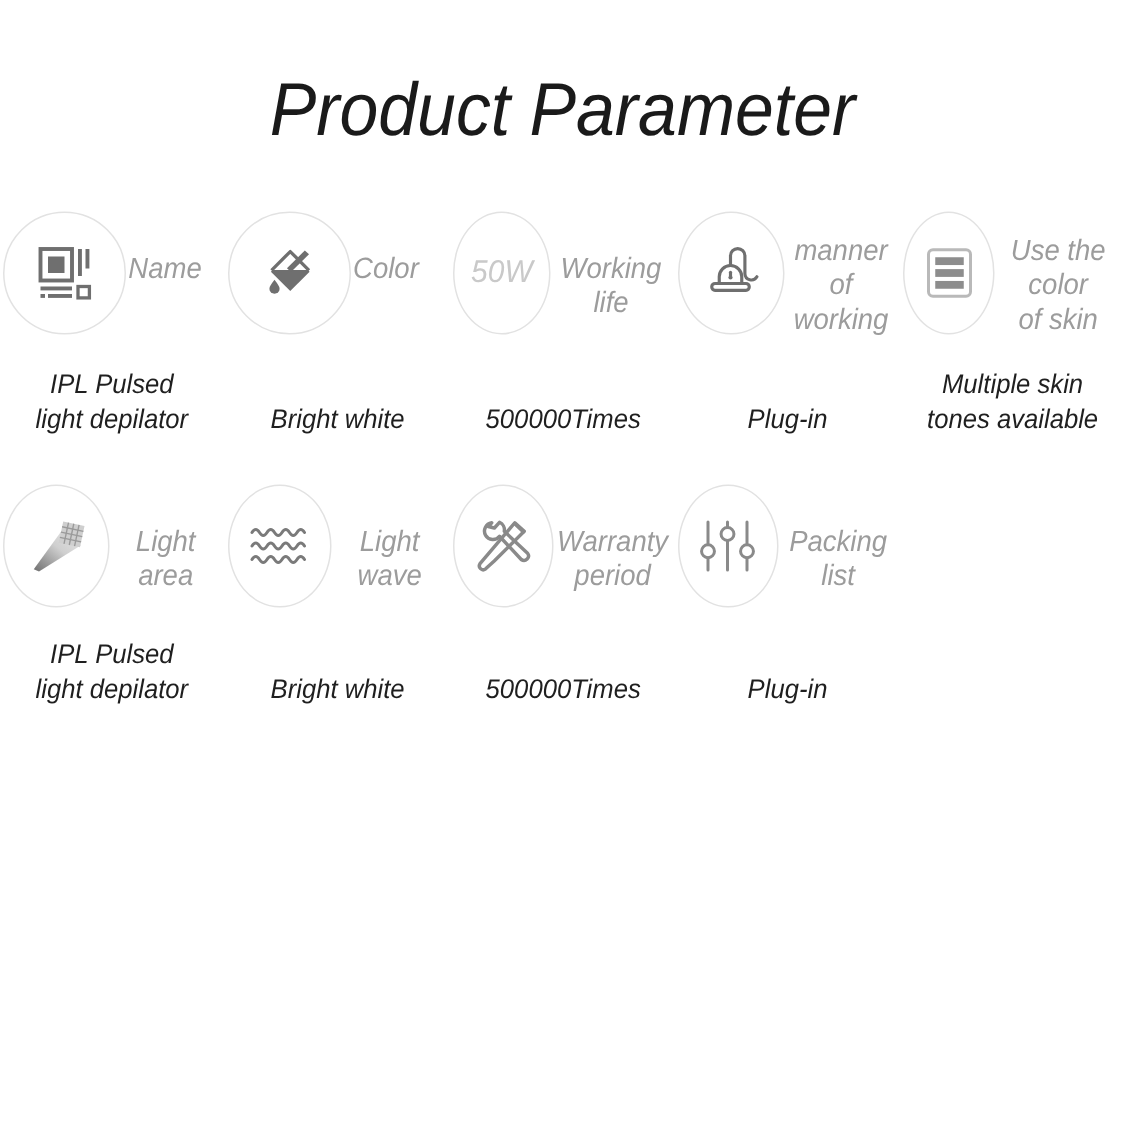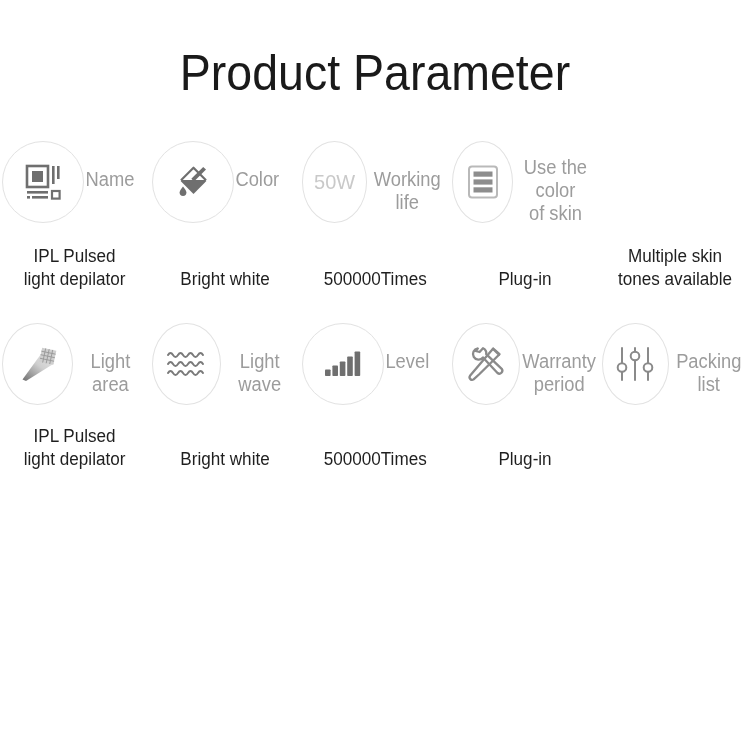--- a/index.html
+++ b/index.html
@@ -13,20 +13,21 @@
     font-family: "Liberation Sans", sans-serif;
     -webkit-font-smoothing: antialiased;
     overflow: hidden;
   }
   .page {
     position: relative;
     width: 750px;
     height: 750px;
     background: #ffffff;
     box-sizing: border-box;
+    font-style: italic;
   }
 
   
   .title {
     text-align: center;
     color: #1a1a1a;
     font-size: 50px;
     line-height: 1;
     font-weight: 400;
     letter-spacing: 0px;
@@ -151,20 +152,37 @@
       <div class="label">Color</div>
     </div>
 
     <div class="cell">
       <div class="circle">
         <span class="wattage">50W</span>
       </div>
       <div class="label">Working life</div>
     </div>
 
+    <div class="cell">
+      <div class="circle">
+        <span>
+          <svg width="42" height="42" viewBox="0 0 42 42">
+            <g fill="none" stroke="#6f6f6f" stroke-width="2.1" stroke-linecap="round" stroke-linejoin="round">
+              <path d="M13.5 28.0 L13.5 23.5 a7.5 7.5 0 0 1 15 0 L28.5 28.0 Z"></path>
+              <rect x="8.5" y="28.0" width="25" height="4.6" rx="2.2"></rect>
+              <path d="M21.0 16.0 L21.0 9.5 a4.8 4.8 0 0 1 9.6 0 L30.6 21.5 a4.3 4.3 0 0 0 8.0 2.0"></path>
+              <circle cx="21.0" cy="24.0" r="1.4" fill="#6f6f6f" stroke="none"></circle>
+              <path d="M21.0 20.5 L21.0 22.6"></path>
+            </g>
+          </svg>
+        </span>
+      </div>
+      <div class="label">manner of
+working</div>
+    </div>
 
     <div class="cell">
       <div class="circle">
         <span>
           <svg width="38" height="38" viewBox="0 0 38 38">
             <rect x="5" y="3.5" width="28" height="31" rx="3" fill="none" stroke="#b9b9b9" stroke-width="2"></rect>
             <rect x="9.5" y="8.5" width="19" height="5.2" fill="#8d8d8d"></rect>
             <rect x="9.5" y="16.4" width="19" height="5.2" fill="#8d8d8d"></rect>
             <rect x="9.5" y="24.3" width="19" height="5.2" fill="#8d8d8d"></rect>
           </svg>
@@ -236,36 +254,20 @@
               <path d="M3 7 q2.5 -4 5 0 t5 0 t5 0 t5 0 t5 0 t5 0 t5 0"></path>
               <path d="M3 16 q2.5 -4 5 0 t5 0 t5 0 t5 0 t5 0 t5 0 t5 0"></path>
               <path d="M3 25 q2.5 -4 5 0 t5 0 t5 0 t5 0 t5 0 t5 0 t5 0"></path>
             </g>
           </svg>
         </span>
       </div>
       <div class="label">Light wave</div>
     </div>
 
-    <div class="cell">
-      <div class="circle">
-        <span>
-          <svg width="40" height="28" viewBox="0 0 40 28">
-            <g fill="#6f6f6f">
-              <rect x="2" y="19.5" width="5.6" height="6.5" rx="0.8"></rect>
-              <rect x="9.4" y="15.5" width="5.6" height="10.5" rx="0.8"></rect>
-              <rect x="16.8" y="11.5" width="5.6" height="14.5" rx="0.8"></rect>
-              <rect x="24.2" y="6.5" width="5.6" height="19.5" rx="0.8"></rect>
-              <rect x="31.6" y="1.5" width="5.6" height="24.5" rx="0.8"></rect>
-            </g>
-          </svg>
-        </span>
-      </div>
-      <div class="label">Level</div>
-    </div>
 
     <div class="cell">
       <div class="circle">
         <span>
           <svg width="42" height="42" viewBox="0 0 42 42">
             <g fill="none" stroke="#8a8a8a" stroke-width="2.3" stroke-linecap="round" stroke-linejoin="round">
               <path d="M13.8 5.5 a5.6 5.6 0 1 0 5.2 9.0 L33.5 30.0 a3.0 3.0 0 0 0 4.2 -4.2 L22.2 11.2 a5.6 5.6 0 0 0 -3.2 -6.0 L15.6 9.0 L11.5 8.0 Z" transform="translate(-1,0)"></path>
               <path d="M28.2 5.5 L34.5 11.2 L14.5 31.0 L8.6 36.4 a2.6 2.6 0 0 1 -3.6 -3.6 Z" fill="none"></path>
               <path d="M28.0 6.0 L34.0 11.6"></path>
             </g>

